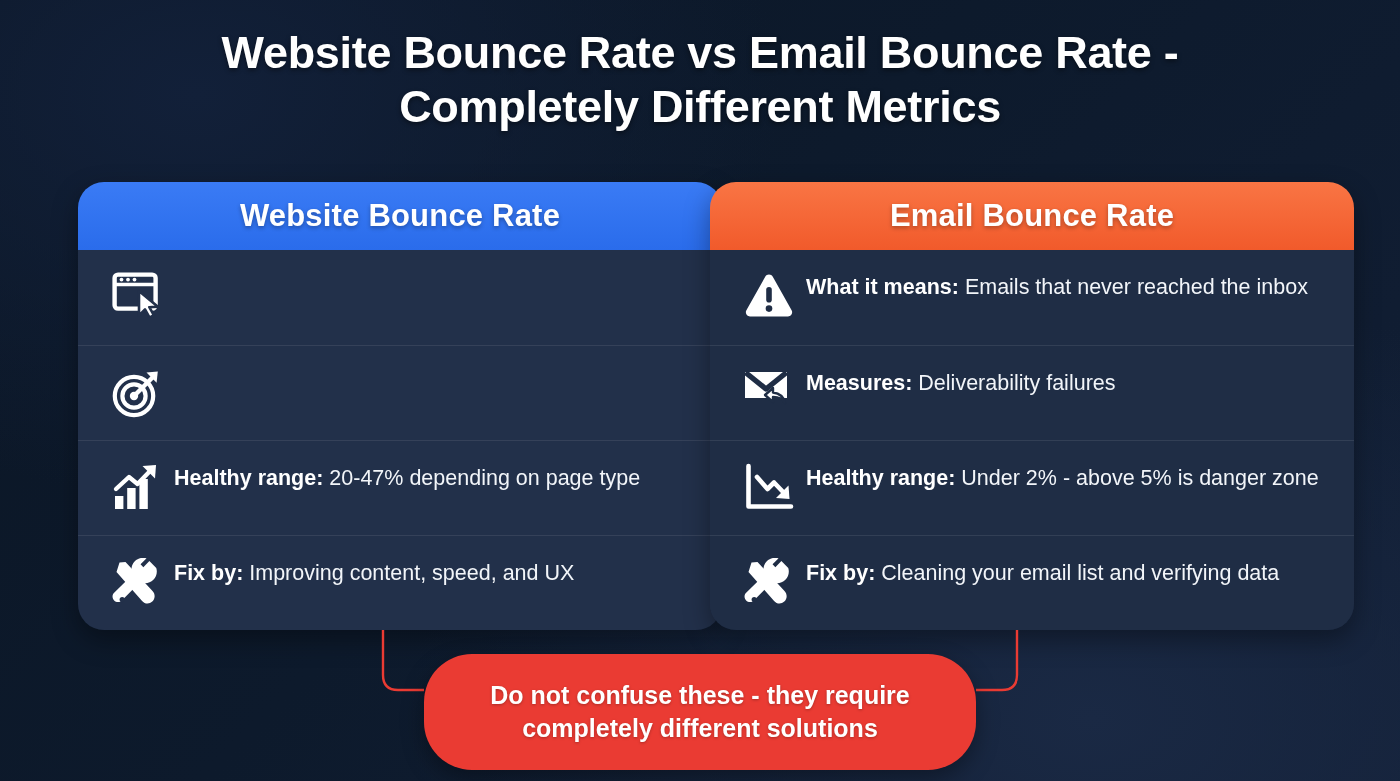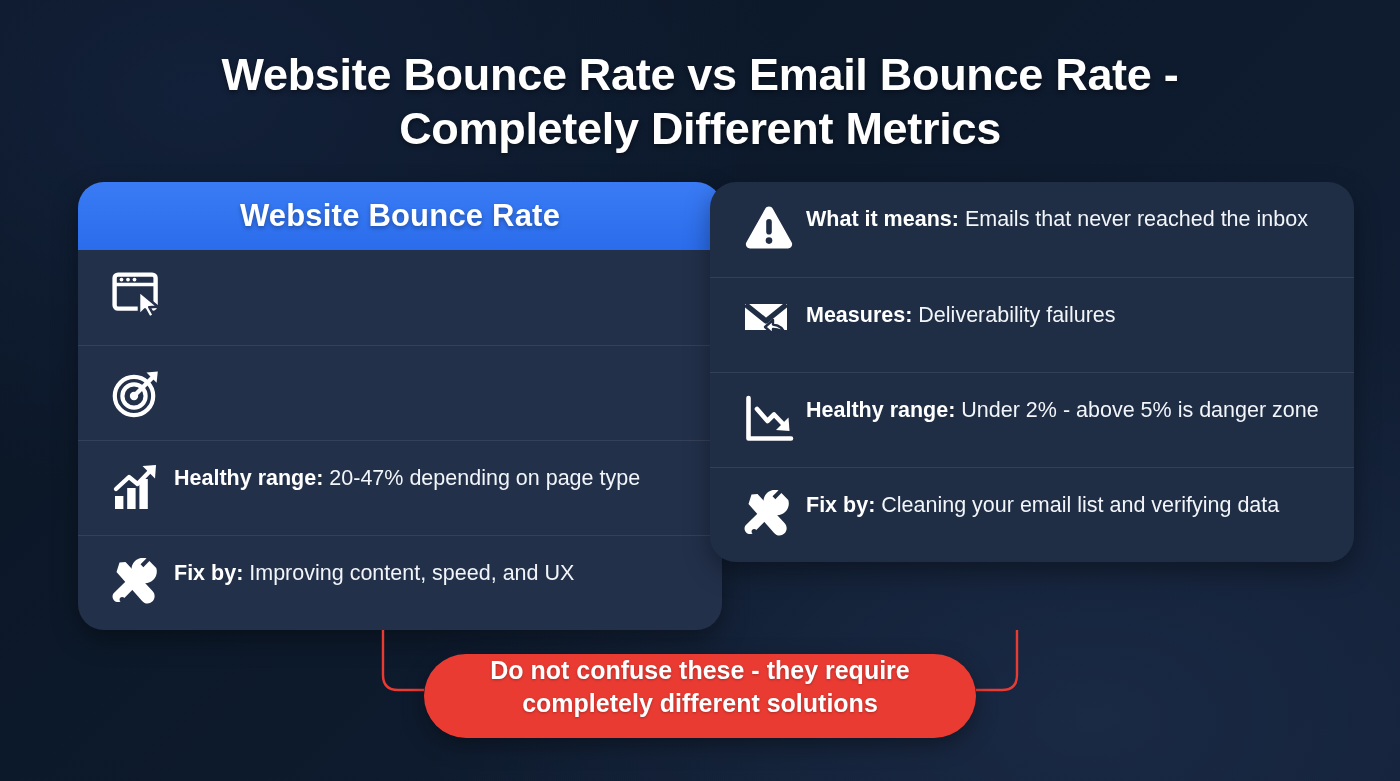--- a/index.html
+++ b/index.html
@@ -19,21 +19,21 @@
       radial-gradient(ellipse 900px 620px at 14% 12%, #122039 0%, rgba(18,32,57,0) 65%),
       linear-gradient(135deg, #0b1625 0%, #0d1a2c 45%, #121f36 100%);
   }
   #root {
     position: absolute; inset: 0;
   }
 
   
   .page-title {
     position: absolute;
-    top: 48px; left: 130px; width: 1140px;
+    top: 26px; left: 130px; width: 1140px;
     text-align: center;
     color: #ffffff;
     font-size: 45px;
     font-weight: bold;
     line-height: 54px;
     letter-spacing: -0.3px;
     text-shadow: 0 2px 5px rgba(0,0,0,0.45);
   }
 
   
@@ -103,25 +103,25 @@
     position: absolute;
     left: 0; top: 0;
     width: 1400px; height: 781px;
     pointer-events: none;
   }
 
   
   #warning-callout {
     position: absolute;
     left: 424px; top: 654px;
-    width: 552px; height: 84px;
+    width: 552px; height: 116px;
     background: #ea3b33;
     border-radius: 48px;
     display: flex;
-    align-items: flex-start;
+    align-items: center;
     justify-content: center;
     box-shadow: 0 8px 22px rgba(0,0,0,0.35);
   }
   #warning-callout .warn-text {
     color: #ffffff;
     font-size: 25px;
     font-weight: bold;
     line-height: 33px;
     text-align: center;
     text-shadow: 0 1px 3px rgba(0,0,0,0.28);
@@ -198,20 +198,21 @@
         <div class="row-text">
           <span class="lbl">Fix by: </span>
           <span>Improving content, speed, and UX</span>
         </div>
       </div>
 
     </div>
   </div>
 
   <div class="card" id="card-email">
+    <div class="card-header">Email Bounce Rate</div>
     <div class="card-body">
 
       <div class="row">
         <div class="row-icon">
           <svg width="50" height="46" viewBox="0 0 50 46" fill="none">
             <path d="M25 2.5 C26.6 2.5 28 3.4 28.8 4.8 L47.6 38.2 C49.2 41 47.2 44.5 44 44.5
                      L6 44.5 C2.8 44.5 0.8 41 2.4 38.2 L21.2 4.8 C22 3.4 23.4 2.5 25 2.5 Z" fill="#ffffff"></path>
             <rect x="22.2" y="15" width="5.6" height="15.5" rx="2.8" fill="#1f2d45"></rect>
             <circle cx="25" cy="36.6" r="3.3" fill="#1f2d45"></circle>
           </svg>

